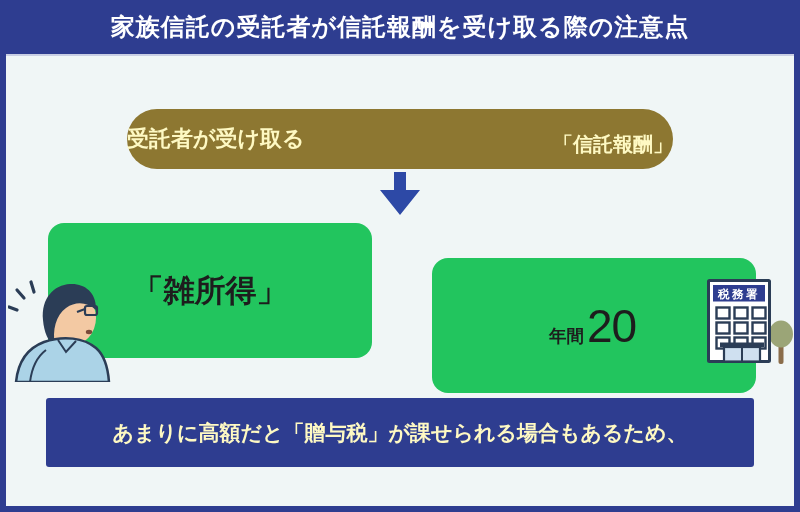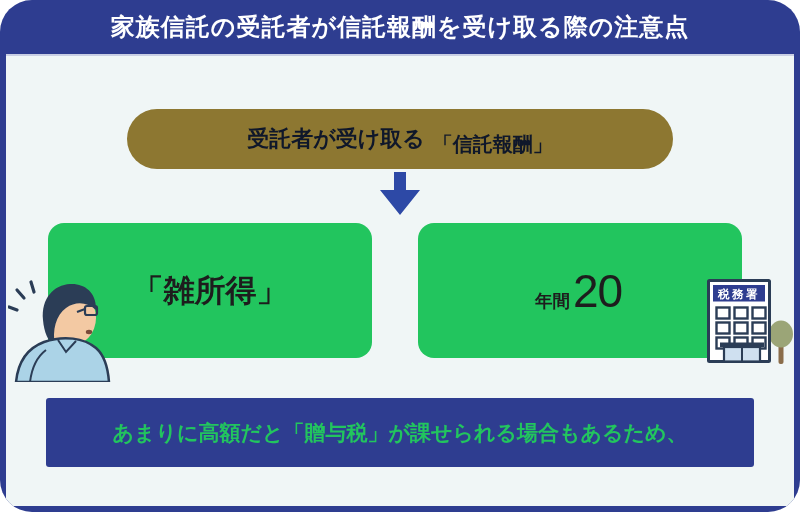--- a/index.html
+++ b/index.html
@@ -1,72 +1,72 @@
 <!DOCTYPE html>
 <html><head>
 <meta charset="utf-8">
 <style>
   * { margin:0; padding:0; box-sizing:border-box; }
   html,body { background:#ffffff; }
   body { font-family:"Liberation Sans","DejaVu Sans",sans-serif; }
 
   .page {
     position:relative; width:800px; height:512px;
-    background:#2e3d90; overflow:hidden;border-radius:32px;
+    background:#2e3d90; overflow:hidden;
   }
   .header {
     position:absolute; top:0; left:0; width:800px; height:54px;
     display:flex; align-items:center; justify-content:center;
   }
   .header h1 {
     color:#ffffff; font-size:24px; font-weight:800; letter-spacing:1px;
   }
   .canvas {
     position:absolute; left:6px; right:6px; top:54px; bottom:6px;
     background:#f0f6f6; border-top:2px solid #c9cfe4;
   }
 
   .pill {
     position:absolute; top:53px; left:50%; transform:translateX(-50%);
     width:546px; height:60px; background:#8d7731; border-radius:30px;
-    display:flex; align-items:center; justify-content:center; gap:8px;
-    color:#0f172a; white-space:nowrap;
+    display:flex; align-items:center; justify-content:space-between; gap:8px;
+    color:#fef9c3; white-space:nowrap;
   }
   .pill .pill-prefix { font-size:22px; font-weight:700; }
   .pill .pill-emph   { font-size:20px; font-weight:800;margin-top:11px; }
 
   .arrow {
     position:absolute; top:116px; left:50%; transform:translateX(-50%);
     width:40px; height:43px; display:block;
   }
 
   .card {
     position:absolute; top:167px; width:324px; height:135px;
     background:#22c55e; border-radius:16px;
     display:flex; flex-direction:column; align-items:center; justify-content:center;
     color:#1d1d1d; white-space:nowrap;
   }
   .card-left  { left:42px; }
-  .card-right { left:412px; }
+  .card-right { left:426px;margin-top:35px; }
   .card-line { display:flex; align-items:baseline; }
   .txt-big { font-size:31px; font-weight:800; }
   .txt-mid { font-size:21px; font-weight:800; }
   .txt-sm  { font-size:17.5px; font-weight:700; }
   .txt-num { font-size:46px; font-weight:500; letter-spacing:-1px; padding:0 3px; }
   .card-right .txt-big { font-size:30px; }
   .card-right .line2 { margin-top:2px; }
 
   .person-svg   { position:absolute; left:2px;  top:214px; width:115px; height:112px; }
   .building-svg { position:absolute; left:698px; top:220px; width:90px;  height:90px; }
 
   .note {
     position:absolute; left:40px; top:342px; width:708px; height:69px;
     background:#2e3d90; border-radius:3px;
     display:flex; flex-direction:column; align-items:center; justify-content:center;
-    color:#22c55e; font-size:21px; font-weight:700; line-height:31px;
+    color:#fef9c3; font-size:21px; font-weight:700; line-height:31px;
     white-space:nowrap;
   }
 </style>
 </head>
 <body>
 
 <div class="page">
 
   <div class="header">
     <h1>家族信託の受託者が信託報酬を受け取る際の注意点</h1>

